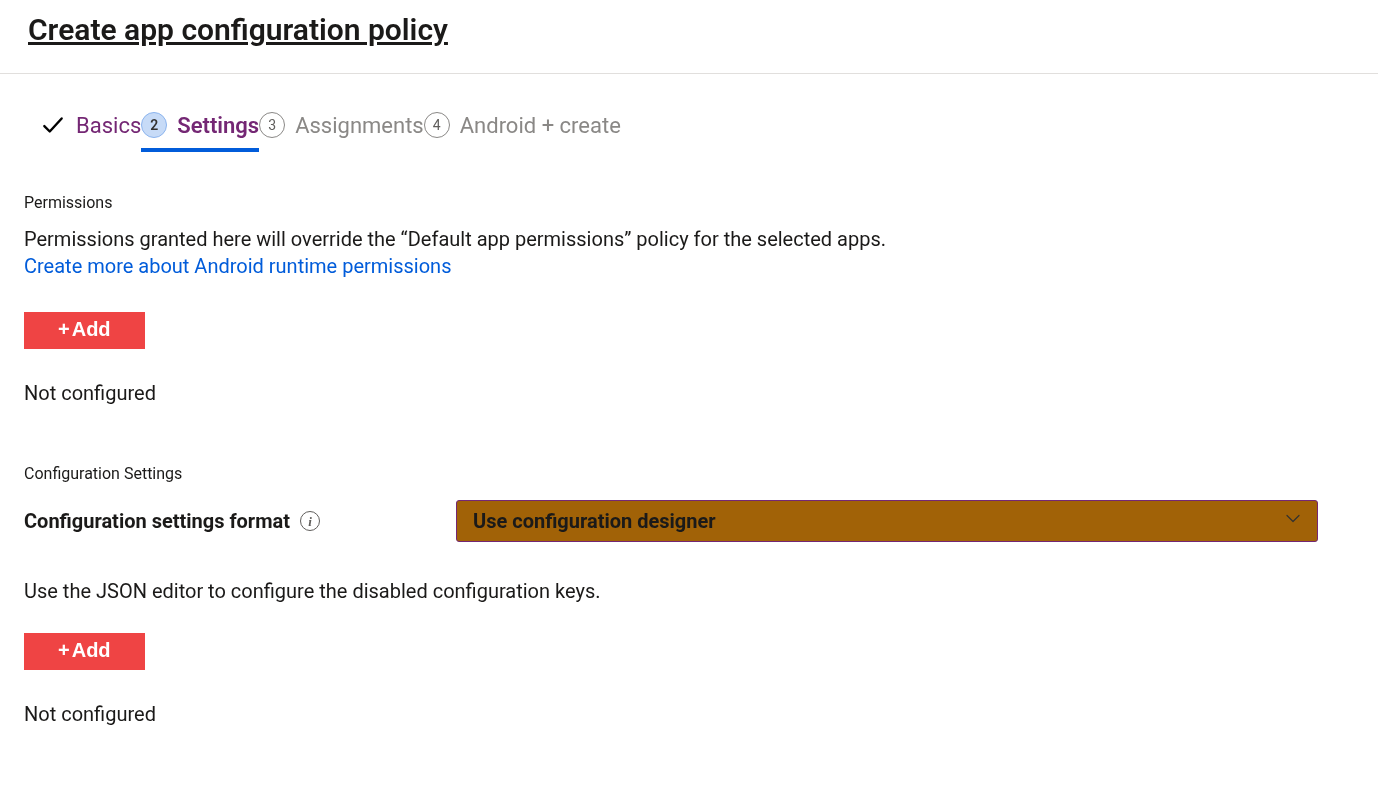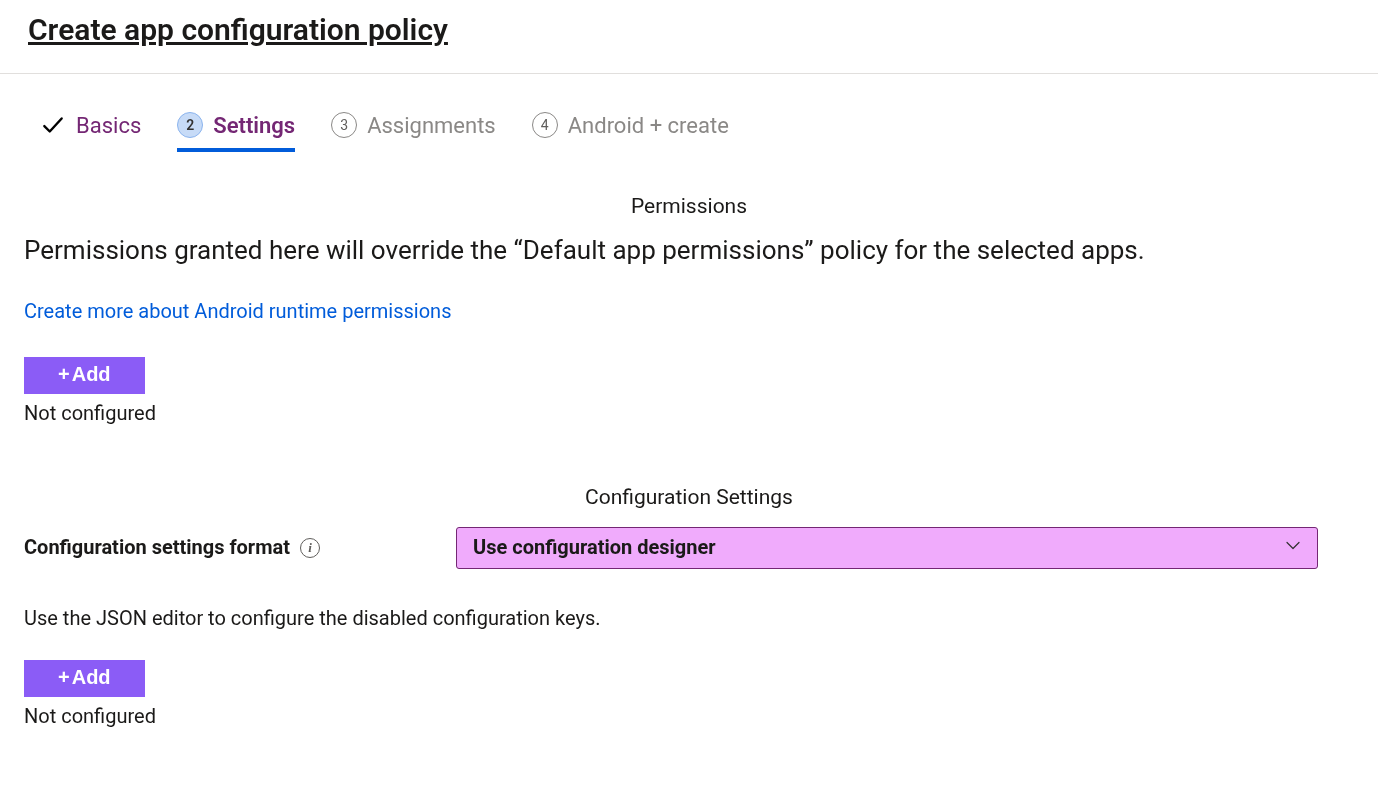--- a/index.html
+++ b/index.html
@@ -23,21 +23,20 @@
 
   .divider {
     border: none;
     border-top: 1px solid #e1dfdd;
     margin: 0;
   }
 
   .tabs {
     display: flex;
     align-items: center;
-    gap: 36px;
     padding: 35px 40px 0 40px;
   }
   .tab {
     display: flex;
     align-items: center;
     gap: 10px;
     padding: 2px 0 8px 0;
     font-size: 22px;
     font-weight: 400;
     cursor: pointer;
@@ -71,49 +70,47 @@
     font-weight: 600;
   }
   .tab-pending { color: #8a8886; }
   .tab-pending .circle { font-weight: 400; }
 
   .content {
     padding: 40px 24px 40px 24px;
   }
 
   .section-title {
-    font-size: 21px;
+    font-size: 16px;
     font-weight: 400;
     margin-bottom: 12px;
-    text-align: center;
   }
   .section-desc {
-    font-size: 26px;
-    margin-bottom: 30px;
+    font-size: 20px;
   }
   .link {
     color: #015cda;
     text-decoration: none;
     cursor: pointer;
     font-size: 20px;
     display: inline-block;
     margin-bottom: 32px;
   }
   .btn-add {
-    background: #8b5cf6;
+    background: #ef4444;
     color: #ffffff;
     border: none;
     padding: 6px 34px 8px 34px;
     font-size: 20px;
     font-weight: 600;
     cursor: pointer;
   }
   .btn-add .plus { font-weight: 700; margin-right: 2px; }
   .status {
-    margin-top: 6px;
+    margin-top: 31px;
     font-size: 20px;
   }
 
   .config-section { margin-top: 56px; }
 
   .form-row {
     display: flex;
     align-items: center;
     margin-top: 16px;
     font-weight: bold;
@@ -141,21 +138,21 @@
   }
   .select-wrap {
     flex: 0 0 862px;
     position: relative;
   }
   .select-box {
     width: 100%;
     height: 42px;
     border: 1.5px solid #742774;
     border-radius: 3px;
-    background: #f0abfc;
+    background: #a16207;
     padding: 0 44px 0 16px;
     font-size: 20px;
     display: flex;
     align-items: center;
     cursor: pointer;
   }
   .select-chevron {
     position: absolute;
     right: 16px;
     top: 50%;

